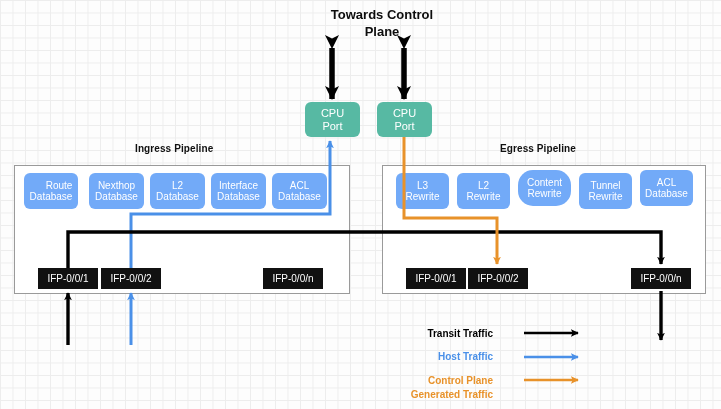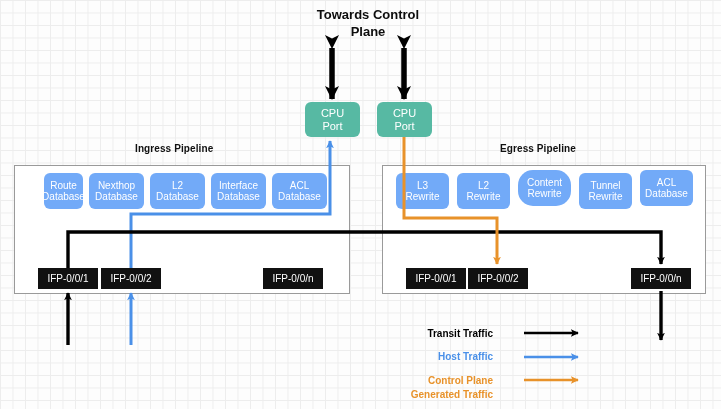--- a/index.html
+++ b/index.html
@@ -82,40 +82,40 @@
     text-align:right;line-height:13.5px;
     white-space:nowrap;
   }
   svg.overlay{position:absolute;left:0;top:0;width:721px;height:409px;overflow:visible;}
 </style>
 </head>
 <body>
 
 <div id="canvas">
 
-  <div class="top-title" style="left:302px;top:6px;width:132px;">
+  <div class="top-title" style="left:316px;top:6px;width:132px;">
     <div>Towards Control</div>
     <div>Plane</div>
   </div>
 
   <div class="cpu" style="left:305px;top:102px;width:55px;height:35px;">
     <span>CPU</span>
     <span>Port</span>
   </div>
   <div class="cpu" style="left:377px;top:102px;width:55px;height:35px;">
     <span>CPU</span>
     <span>Port</span>
   </div>
 
   <div class="pipeline-title" style="left:135px;top:143px;">Ingress Pipeline</div>
   <div class="pipeline-title" style="left:500px;top:143px;">Egress Pipeline</div>
 
   <div class="pipeline-box" style="left:14px;top:165px;width:336px;height:129px;"></div>
 
-  <div class="chip" style="left:44px;top:173px;width:39px;height:36px;">
+  <div class="chip" style="left:24px;top:173px;width:54px;height:36px;text-align:right;">
     <div><span>Route</span><br>
     <span>Database</span></div>
   </div>
   <div class="chip" style="left:89px;top:173px;width:55px;height:36px;">
     <div><span>Nexthop</span><br>
     <span>Database</span></div>
   </div>
   <div class="chip" style="left:150px;top:173px;width:55px;height:36px;">
     <div><span>L2</span><br>
     <span>Database</span></div>

